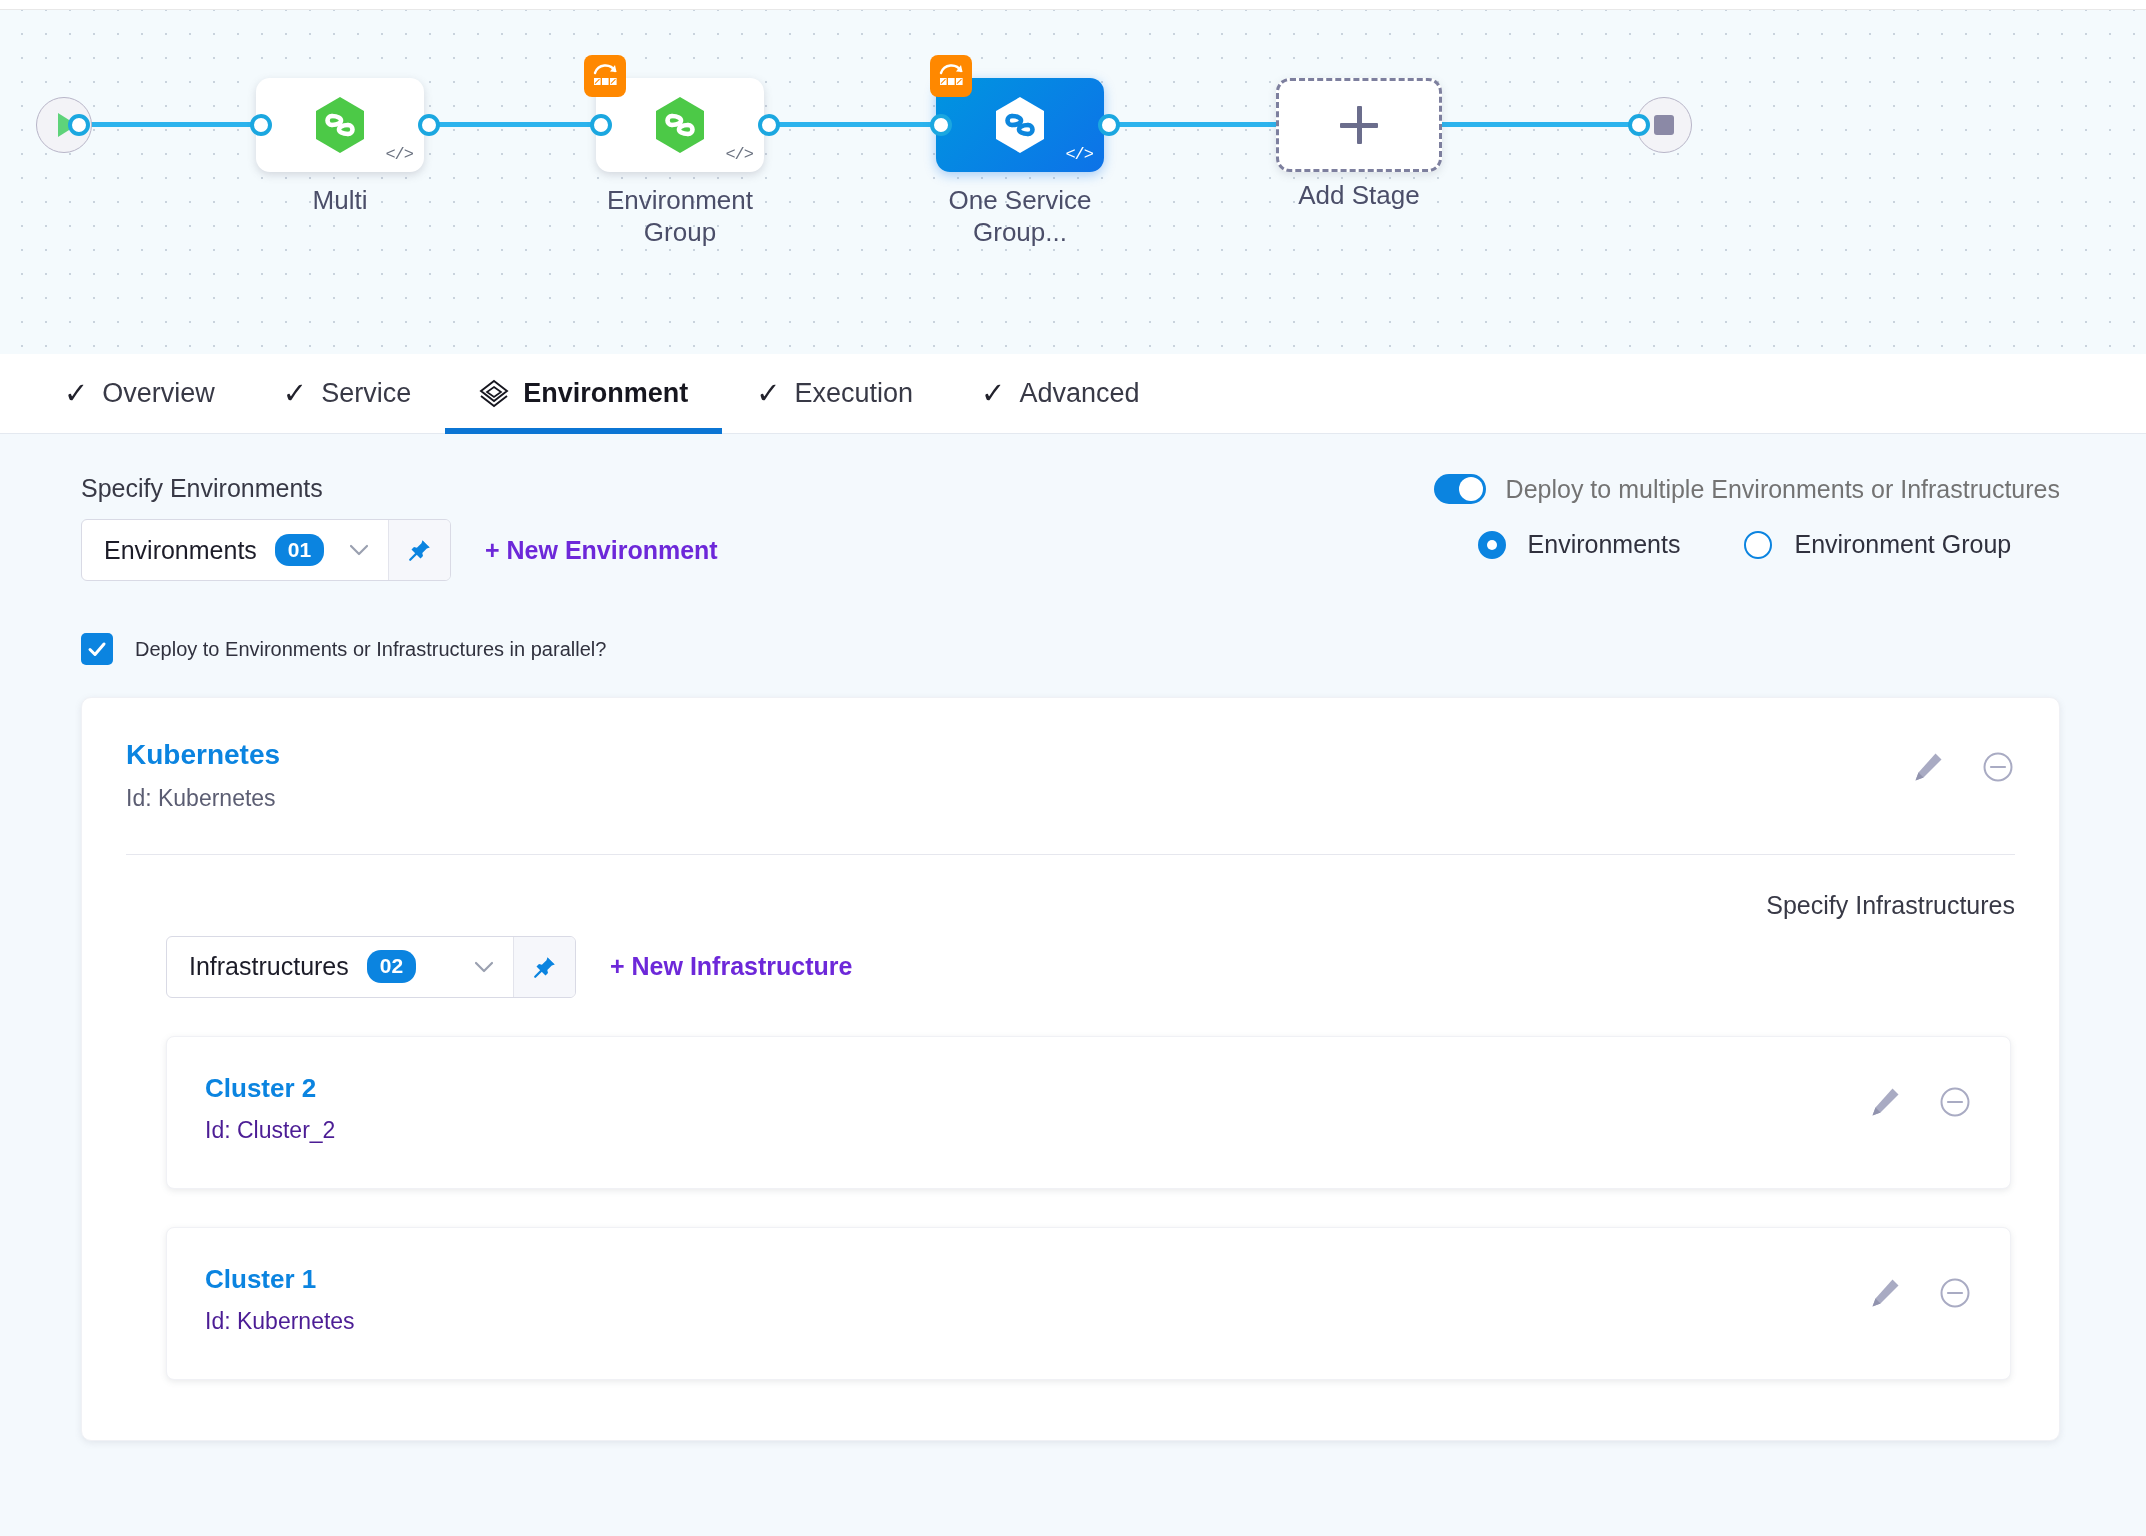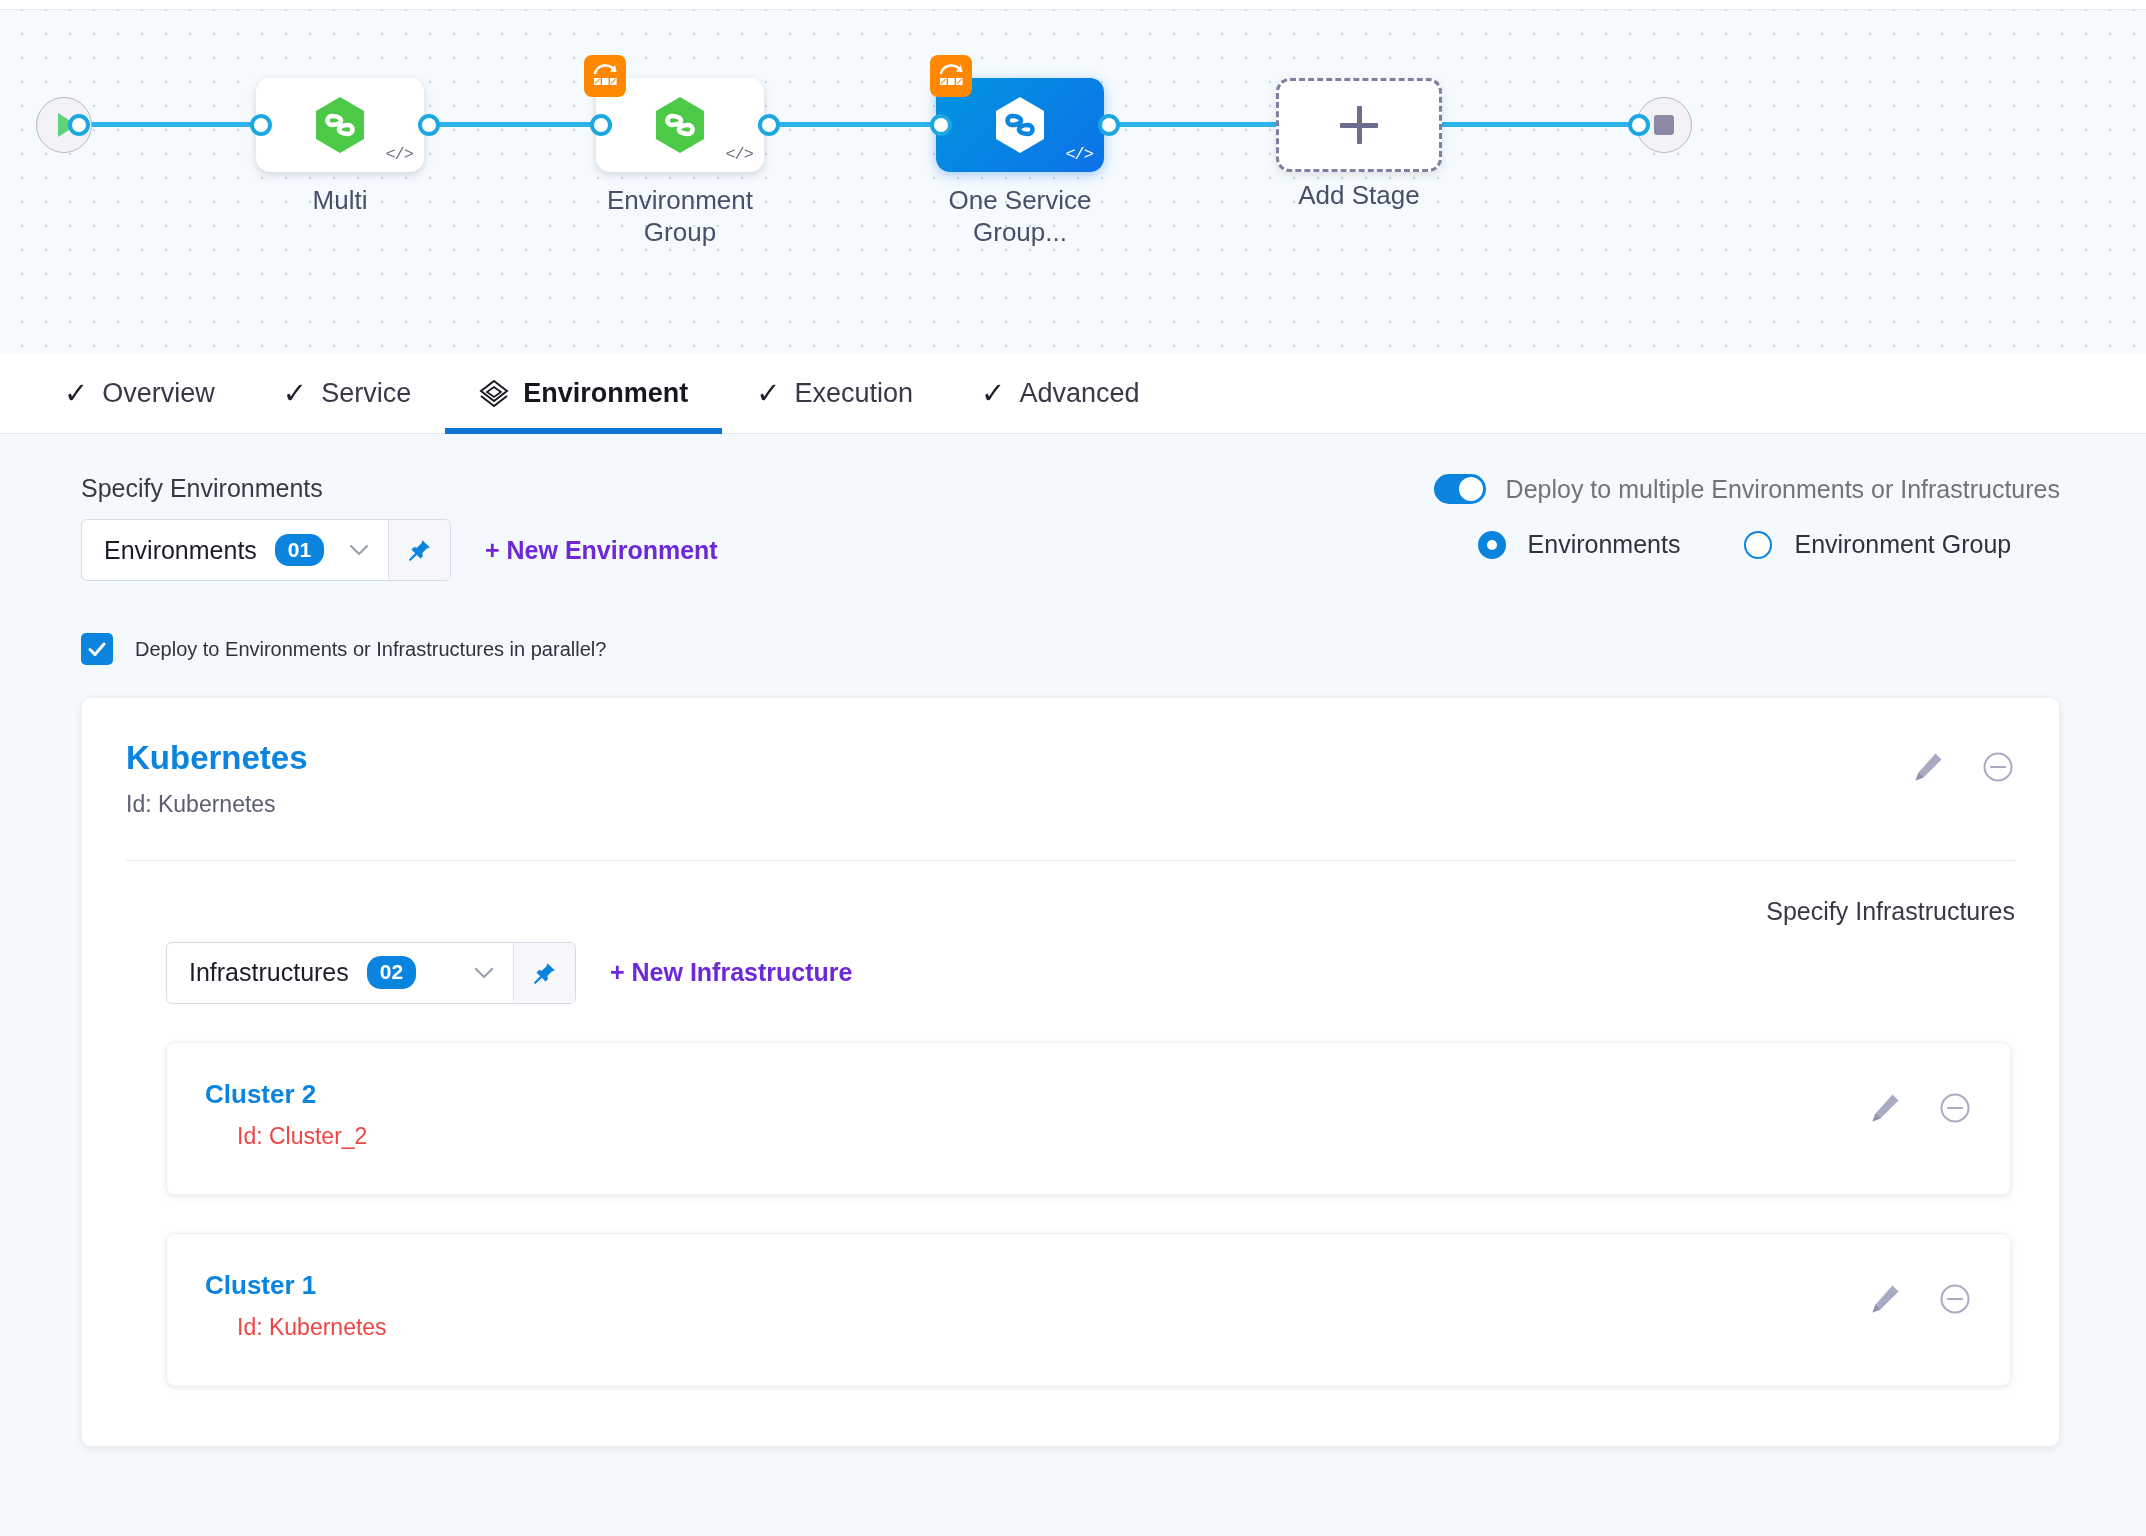--- a/index.html
+++ b/index.html
@@ -309,21 +309,21 @@
     padding: 40px 44px 60px 44px;
     border: 1px solid #f0f1f5;
   }
 
   .env-head {
     display: flex;
     align-items: flex-start;
     justify-content: space-between;
   }
   .env-title {
-    font-size: 33px;
+    font-size: 28px;
     font-weight: bold;
     color: #0b84e0;
     cursor: pointer;
     line-height: 1.2;
   }
   .env-sub {
     font-size: 23px;
     color: #5b5d72;
     margin-top: 13px;
   }
@@ -350,21 +350,21 @@
     align-items: flex-start;
     justify-content: space-between;
   }
   .infra-card:last-child { margin-bottom: 0; }
   .ic-title {
     font-size: 26px;
     font-weight: bold;
     color: #0b84e0;
     cursor: pointer;
   }
-  .ic-sub { font-size: 23px; color: #ef4444; margin-top: 13px; margin-left: 32px; }
+  .ic-sub { font-size: 23px; color: #4c1d95; margin-top: 13px; }
 </style>
 </head>
 <body>
 
 <div class="top-strip"></div>
 
 <div class="canvas">
 
   <div class="edge" style="left:70px;  width:190px;"></div>
   <div class="edge" style="left:430px; width:180px;"></div>

